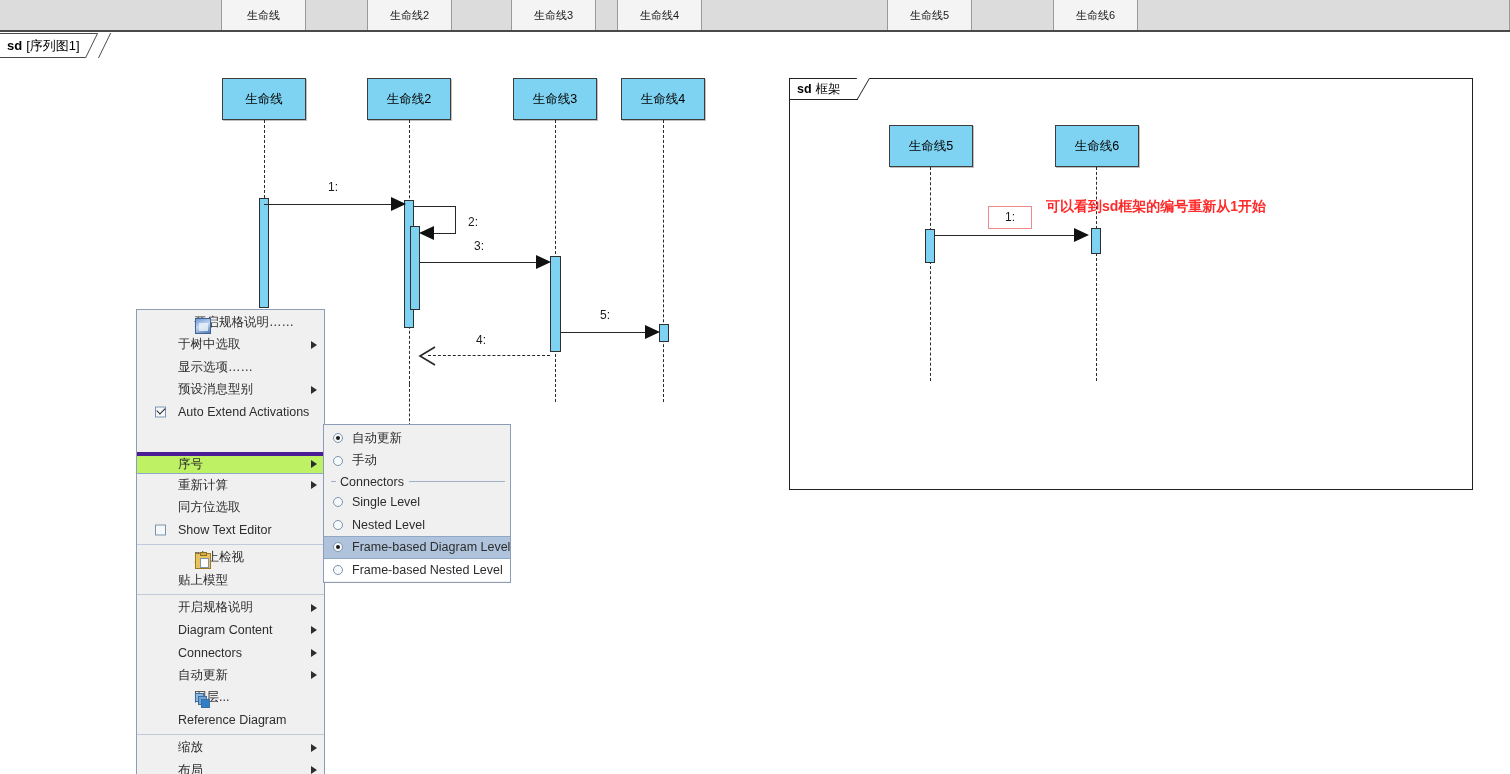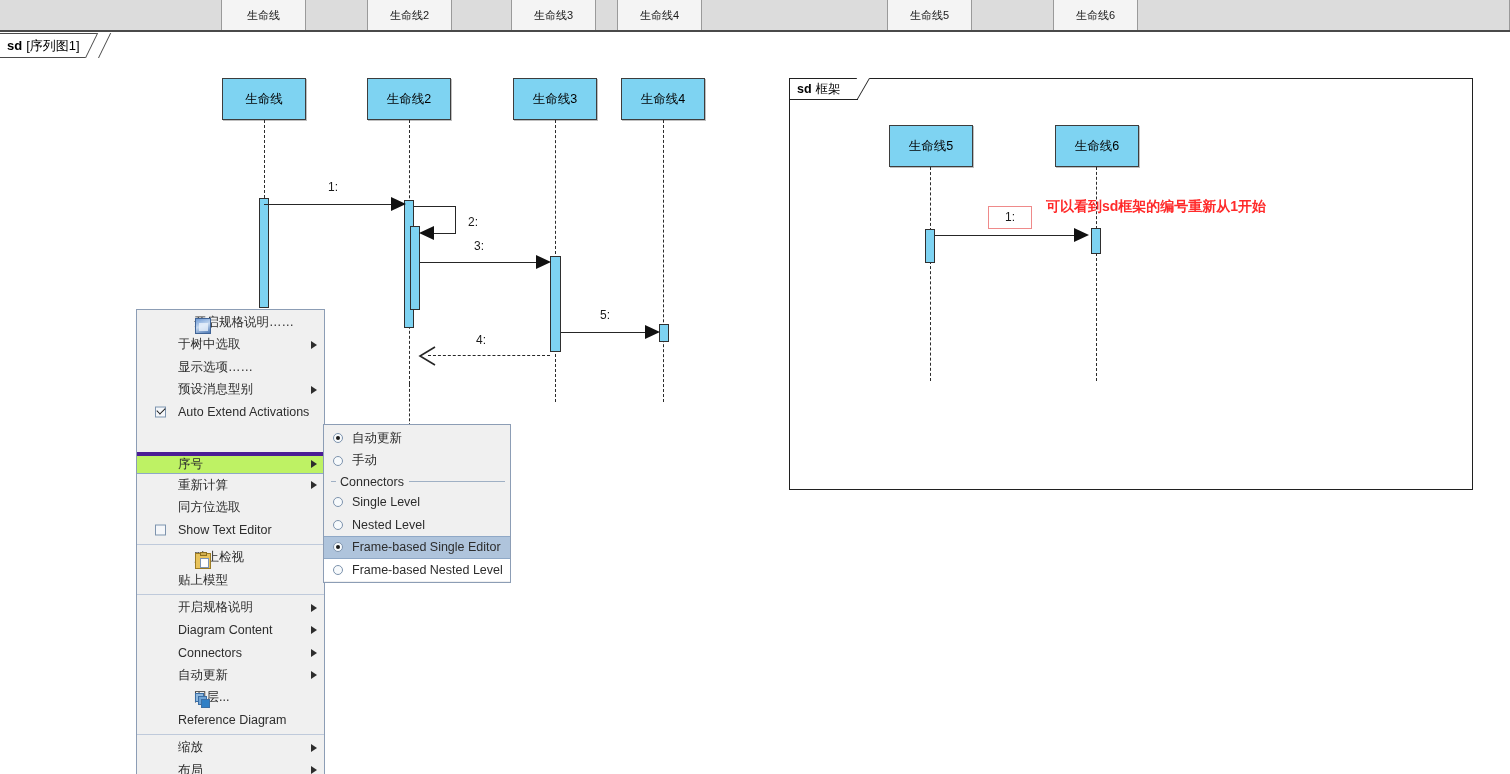--- a/index.html
+++ b/index.html
@@ -552,19 +552,19 @@
     <div class="sub-item">
       <span class="radio"></span>
       <span>Single Level</span>
     </div>
     <div class="sub-item">
       <span class="radio"></span>
       <span>Nested Level</span>
     </div>
     <div class="sub-item hl">
       <span class="radio on"></span>
-      <span>Frame-based Single Editor</span>
+      <span>Frame-based Diagram Level</span>
     </div>
     <div class="sub-item plain-bg">
       <span class="radio"></span>
       <span>Frame-based Nested Level</span>
     </div>
   </div>
 
 </body></html>

